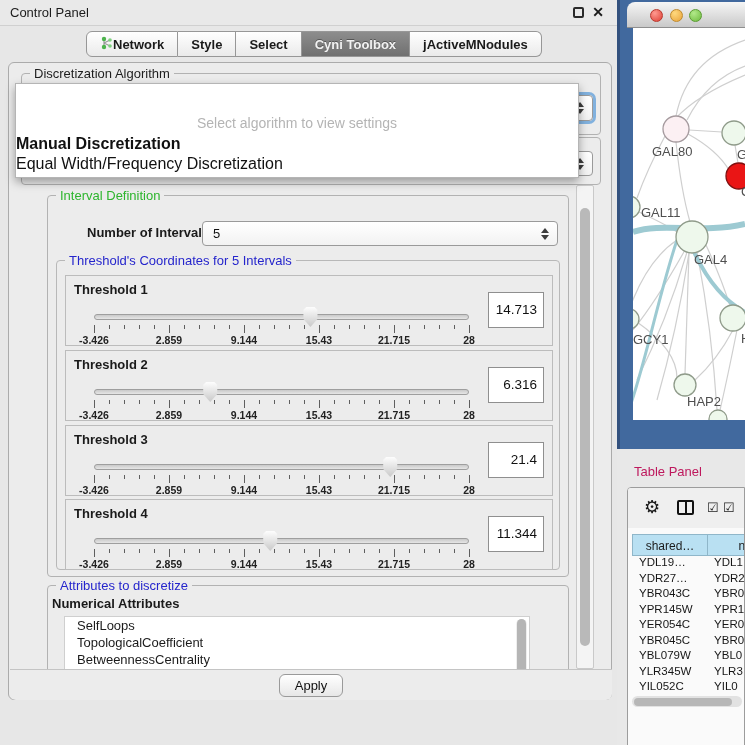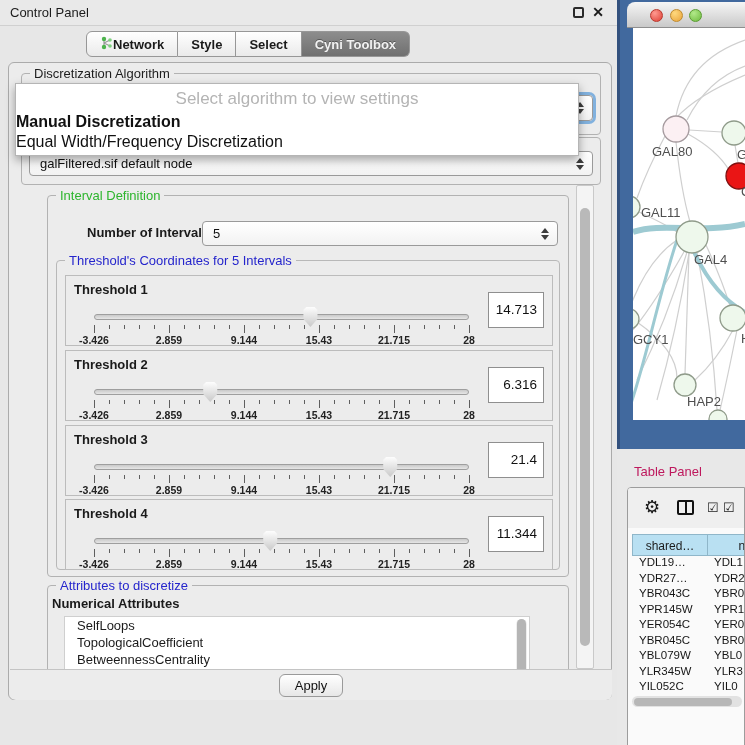--- a/index.html
+++ b/index.html
@@ -37,21 +37,21 @@
            font-size:13px; color:#111; display:flex; align-items:center; padding:0 10px; }
   .combo .spin { position:absolute; right:8px; top:50%; transform:translateY(-50%); display:flex; flex-direction:column; gap:2px; }
   .spin i { width:0; height:0; border-left:4px solid transparent; border-right:4px solid transparent; display:block; }
   .spin .up { border-bottom:5px solid #3c3c3c; }
   .spin .dn { border-top:5px solid #3c3c3c; }
   .focus-ring { box-shadow:0 0 0 3px rgba(110,167,220,.85); }
 
   
   #algo-popup { position:absolute; left:6px; top:20px; width:564px; background:#ffffff; border:1px solid #b5b5b5;
                 box-shadow:0 4px 9px rgba(0,0,0,.35); z-index:30; padding-bottom:3px; }
-  #algo-popup .prompt { text-align:center; color:#b4b4b4; font-size:17px; padding:5px 0 3px 0; }
+  #algo-popup .prompt { text-align:center; color:#b4b4b4; font-size:14px; padding:5px 0 3px 0;margin-top:26px; }
   .popup-item { font-size:16px; color:#111; padding:1px 0; }
   .popup-item.hl { font-weight:bold; }
 
   
   #scroll-area { position:absolute; left:6px; top:122px; width:561px; height:484px; overflow:hidden; }
   #main-vscroll { position:absolute; left:567px; top:122px; width:18px; height:484px; background:#f4f4f4;
                   border:1px solid #c9c9c9; border-radius:2px; }
   #main-vscroll .thumb { position:absolute; left:3px; top:22px; width:10px; height:438px; background:#b9b9b9; border-radius:6px; }
 
   
@@ -150,20 +150,23 @@
           <span>Network</span>
         </span>
         <span class="seg-btn">
           <span>Style</span>
         </span>
         <span class="seg-btn">
           <span>Select</span>
         </span>
         <span class="seg-btn selected">
           <span>Cyni Toolbox</span>
+        </span>
+        <span class="seg-btn">
+          <span>jActiveMNodules</span>
         </span>
       </div>
 
     <div id="outer-box">
 
       <div class="groupbox" style="left:12px; top:10px; width:580px; height:62px;">
         <span class="group-label gl-dark">Discretization Algorithm</span>
       </div>
       <div class="combo focus-ring" style="left:18px; top:32px; width:566px; height:26px;">
         <span class="spin">

